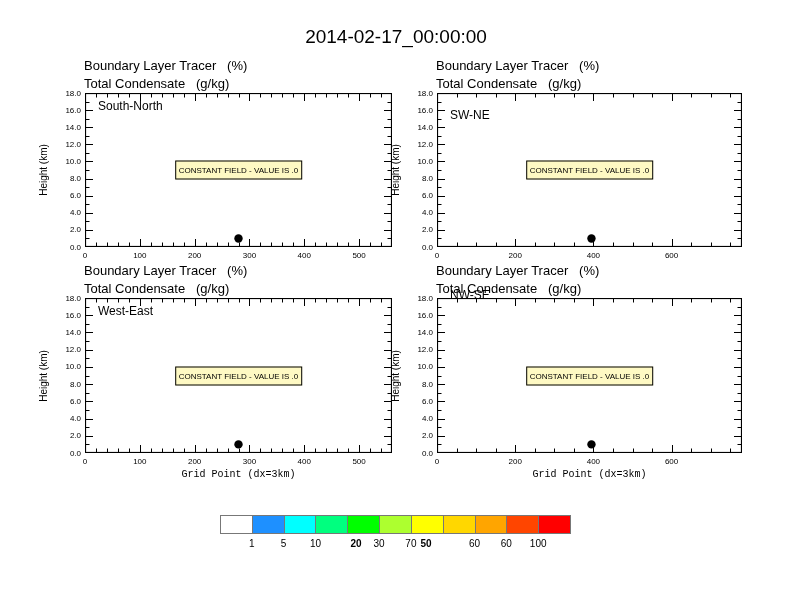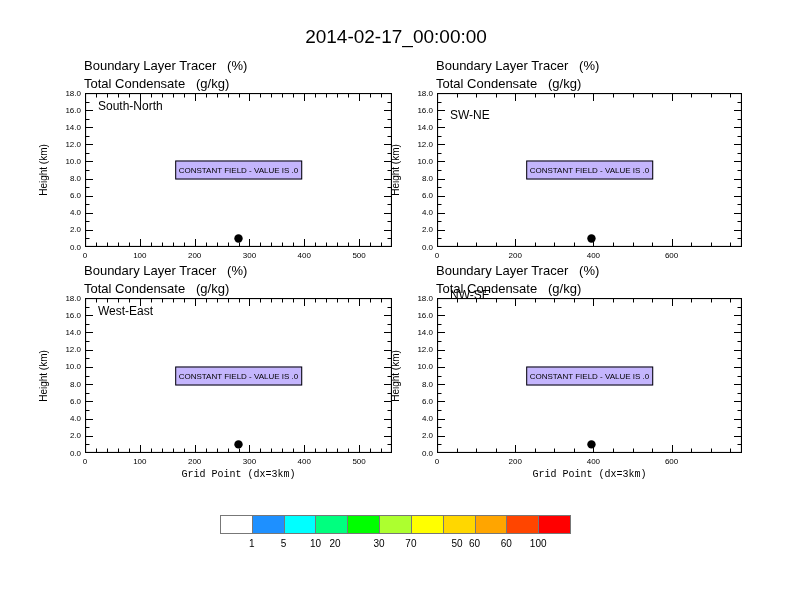--- a/index.html
+++ b/index.html
@@ -1,21 +1,21 @@
 <!DOCTYPE html>
 <html><head>
 <meta charset="utf-8">
 <style>
   html,body{margin:0;padding:0;background:#fff;}
   .fig{position:relative;width:792px;height:612px;background:#ffffff;
        font-family:"Liberation Sans",sans-serif;color:#000;overflow:hidden;}
   .title{position:absolute;left:0;right:0;top:26px;text-align:center;font-size:19px;}
   .hdr{position:absolute;font-size:13px;line-height:18px;white-space:pre;}
   .plabel{position:absolute;font-size:12px;white-space:pre;}
-  .annot{position:absolute;font-size:8px;border:1px solid #000;background:#c4b5fd;
+  .annot{position:absolute;font-size:8px;border:1px solid #000;background:#fef9c3;
          padding:4px 3px;white-space:pre;transform:translate(-50%,-50%);}
   .frame-svg{position:absolute;}
   .ytick{position:absolute;font-size:8px;width:30px;text-align:right;}
   .xtick{position:absolute;font-size:8px;width:36px;text-align:center;}
   .ylab{position:absolute;font-size:10px;width:70px;height:12px;line-height:12px;
         text-align:center;transform:rotate(-90deg);}
   .xlab{position:absolute;font-size:10px;white-space:pre;transform:translateX(-50%);font-family:Liberation Mono, monospace;}
   .cb{position:absolute;left:220px;top:515px;width:352px;height:45px;}
   .cb-cell{position:absolute;top:0;height:19px;border:1px solid #777;box-sizing:border-box;}
   .cb-lab{position:absolute;font-size:10px;transform:translateX(-50%);top:23px;}
@@ -461,21 +461,21 @@
       <div class="cb-cell" style="left: 127.273px; width: 32.8182px; background: rgb(0, 255, 0);"></div>
       <div class="cb-cell" style="left: 159.091px; width: 32.8182px; background: rgb(173, 255, 47);"></div>
       <div class="cb-cell" style="left: 190.909px; width: 32.8182px; background: rgb(255, 255, 0);"></div>
       <div class="cb-cell" style="left: 222.727px; width: 32.8182px; background: rgb(255, 215, 0);"></div>
       <div class="cb-cell" style="left: 254.545px; width: 32.8182px; background: rgb(255, 165, 0);"></div>
       <div class="cb-cell" style="left: 286.364px; width: 32.8182px; background: rgb(255, 69, 0);"></div>
       <div class="cb-cell" style="left: 318.182px; width: 32.8182px; background: rgb(255, 0, 0);"></div>
       <div class="cb-lab" style="left: 31.8182px;">1</div>
       <div class="cb-lab" style="left: 63.6364px;">5</div>
       <div class="cb-lab" style="left: 95.4545px;">10</div>
-      <div class="cb-lab" style="left: 115px;">20</div>
+      <div class="cb-lab" style="left: 136px; font-weight: bold;">20</div>
       <div class="cb-lab" style="left: 159.091px;">30</div>
       <div class="cb-lab" style="left: 190.909px;">70</div>
-      <div class="cb-lab" style="left: 237px;">50</div>
+      <div class="cb-lab" style="left: 206px; font-weight: bold;">50</div>
       <div class="cb-lab" style="left: 254.545px;">60</div>
       <div class="cb-lab" style="left: 286.364px;">60</div>
       <div class="cb-lab" style="left: 318.182px;">100</div>
     </div>
 </div>
 
 </body></html>

